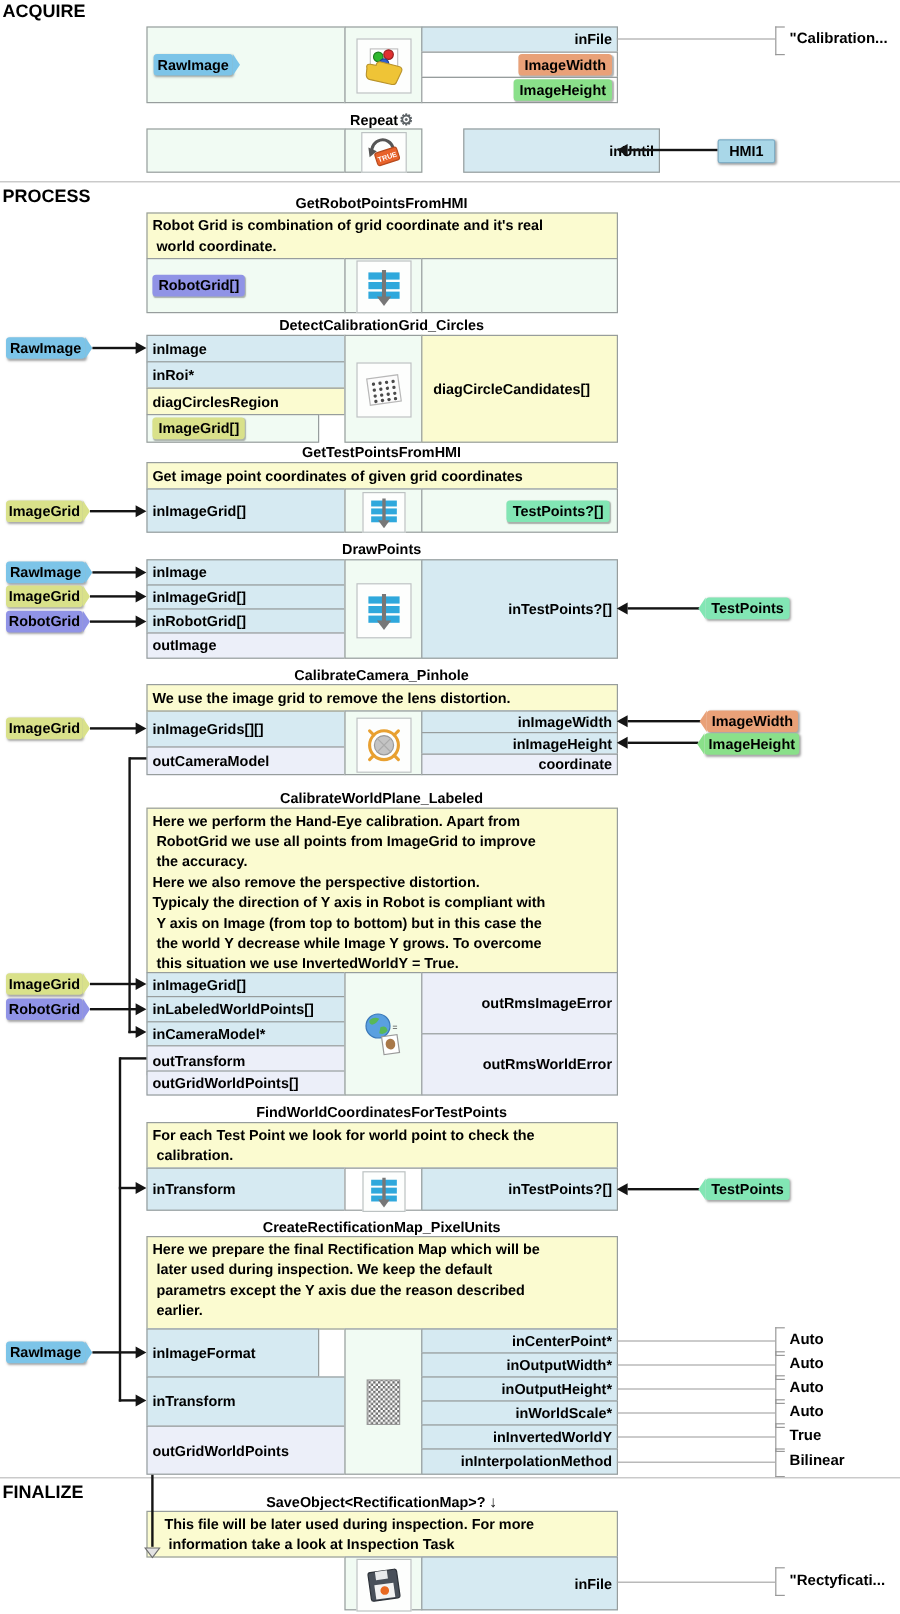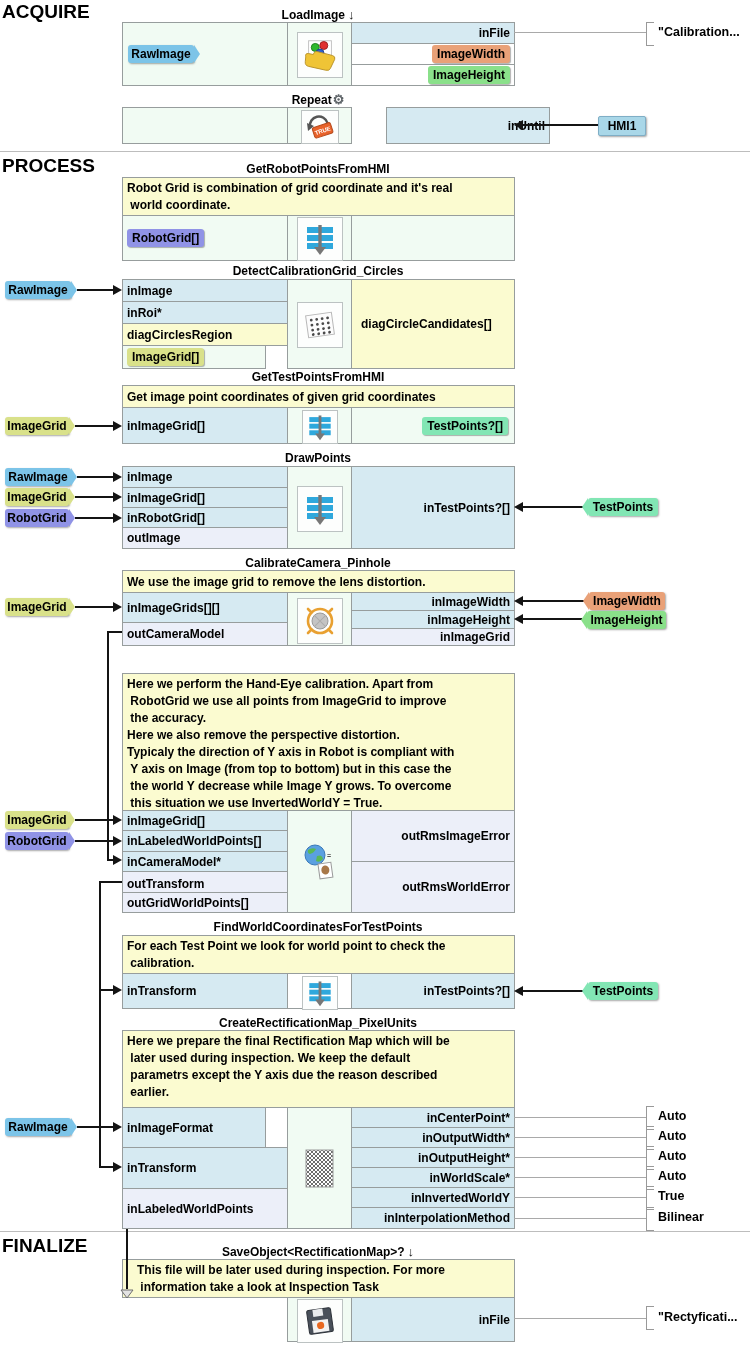--- a/index.html
+++ b/index.html
@@ -8,21 +8,21 @@
   .cell{position:absolute;box-sizing:border-box;border:1px solid #979D9D;}
   .bg-in{background:#D6EAF2;}
   .bg-out{background:#ECEFF9;}
   .bg-comment{background:#FBFBD0;}
   .bg-neutral{background:#F1FBF3;}
   .bg-white{background:#FFFFFF;}
   .lblL{display:flex;align-items:center;padding-left:4px;}
   .lblR{display:flex;align-items:center;justify-content:flex-end;padding-right:4px;}
   .comment-text{white-space:pre-wrap;line-height:17px;padding:2px 4px;display:block;}
   .title{position:absolute;text-align:center;font-size:12px;white-space:nowrap;}
-  .section-label{position:absolute;font-size:19px;letter-spacing:0px;}
+  .section-label{position:absolute;font-size:15px;letter-spacing:0px;}
   .divider{position:absolute;height:1px;background:#BDBDBD;left:0;width:750px;}
   .hline{position:absolute;height:2px;background:#141414;}
   .gline{position:absolute;height:1px;background:#A9A9A9;}
   .vline{position:absolute;width:2px;background:#141414;}
   .arrow-r{position:absolute;width:0;height:0;border-top:5px solid transparent;border-bottom:5px solid transparent;border-left:9px solid #141414;}
   .arrow-l{position:absolute;width:0;height:0;border-top:5px solid transparent;border-bottom:5px solid transparent;border-right:9px solid #141414;}
   .bracket{position:absolute;width:7px;height:22px;border-left:1px solid #999;border-top:1px solid #999;border-bottom:1px solid #999;}
   .const-val{position:absolute;font-size:12.5px;white-space:nowrap;}
   .tag{position:absolute;height:18px;display:flex;align-items:center;justify-content:center;font-size:12px;font-weight:bold;background:var(--c);box-shadow:1px 1px 2px rgba(0,0,0,.35);}
   .tagL{border-radius:3px;}
@@ -36,21 +36,20 @@
   .gear{color:#5E6468;font-size:13px;margin-left:1px;}
   .tri-hollow{position:absolute;}
 </style>
 </head>
 <body>
 
 <div id="canvas">
 
   <div class="section-label" style="left:2px;top:1px;">ACQUIRE</div>
 
-  <div class="title" style="left:122px;top:7px;width:392px;"><span>LoadImage</span><span class="pin-arrow">↓</span></div>
   <div class="cell bg-neutral" style="left:122px;top:22px;width:166px;height:64px;"></div>
   <div class="tag tagL" style="--c:#7CC4E8;left:128px;top:45px;width:66px;">RawImage</div>
   <div class="cell bg-neutral" style="left:287px;top:22px;width:65px;height:64px;">
     <div class="iconbox" style="left:9px;top:9px;width:44px;height:44px;">
       <svg width="38" height="38" viewBox="0 0 40 40">
         <rect x="8" y="5" width="24" height="26" fill="#FFFFFF" stroke="#C0C0C0"></rect>
         <circle cx="15" cy="12" r="4.2" fill="#2EB82E" stroke="#1E7E1E"></circle>
         <circle cx="24" cy="10" r="4.2" fill="#E03030" stroke="#992020"></circle>
         <circle cx="20" cy="18" r="4.2" fill="#2D5FD0" stroke="#1D3F90"></circle>
         <path d="M5 22 Q4 18 8 18.5 L13 19.5 Q14 15.5 17.5 16.5 L33 20.5 Q36.5 21.5 35.5 24.5 L31 34 Q30 37 26 36 L8 32 Q4 31 4.5 27 Z" fill="#EFC436" stroke="#B8922A"></path>
@@ -252,37 +251,38 @@
       </svg>
     </div>
   </div>
   <div class="cell bg-in lblR" style="left:351px;top:592px;width:164px;height:19px;">
       <span>inImageWidth</span>
     </div>
   <div class="cell bg-in lblR" style="left:351px;top:610px;width:164px;height:19px;">
       <span>inImageHeight</span>
     </div>
   <div class="cell bg-out lblR" style="left:351px;top:628px;width:164px;height:18px;">
-      <span>inImageGrid</span>
+      <span>coordinate</span>
     </div>
   <div class="tag tagL" style="--c:#D9E18A;left:5px;top:598px;width:64px;">ImageGrid</div>
   <div class="hline" style="left:75px;top:606px;width:39px;"></div>
   <div class="arrow-r" style="left:113px;top:602px;"></div>
   <div class="hline" style="left:523px;top:600px;width:61px;"></div>
   <div class="arrow-l" style="left:514px;top:596px;"></div>
   <div class="tag tagR" style="--c:#E9A178;left:589px;top:592px;width:76px;">ImageWidth</div>
   <div class="hline" style="left:523px;top:618px;width:59px;"></div>
   <div class="arrow-l" style="left:514px;top:614px;"></div>
   <div class="tag tagR" style="--c:#8AE08A;left:587px;top:611px;width:79px;">ImageHeight</div>
 
   <div class="hline" style="left:108px;top:631px;width:14px;"></div>
   <div class="vline" style="left:107px;top:631px;height:230px;"></div>
   <div class="hline" style="left:107px;top:859px;width:7px;"></div>
   <div class="arrow-r" style="left:113px;top:855px;"></div>
 
+  <div class="title" style="left:122px;top:658px;width:392px;">CalibrateWorldPlane_Labeled</div>
   <div class="cell bg-comment" style="left:122px;top:673px;width:393px;height:138px;">
       <span class="comment-text">Here we perform the Hand-Eye calibration. Apart from
  RobotGrid we use all points from ImageGrid to improve
  the accuracy.
 Here we also remove the perspective distortion.
 Typicaly the direction of Y axis in Robot is compliant with
  Y axis on Image (from top to bottom) but in this case the
  the world Y decrease while Image Y grows. To overcome
  this situation we use InvertedWorldY = True.</span>
     </div>
@@ -368,21 +368,21 @@
  parametrs except the Y axis due the reason described
  earlier.</span>
     </div>
   <div class="cell bg-in lblL" style="left:122px;top:1107px;width:144px;height:41px;">
       <span>inImageFormat</span>
     </div>
   <div class="cell bg-in lblL" style="left:122px;top:1147px;width:166px;height:42px;">
       <span>inTransform</span>
     </div>
   <div class="cell bg-out lblL" style="left:122px;top:1188px;width:166px;height:41px;">
-      <span>inLabeledWorldPoints</span>
+      <span>outGridWorldPoints</span>
     </div>
   <div class="cell bg-neutral" style="left:287px;top:1107px;width:65px;height:122px;">
     <div class="iconbox" style="left:11px;top:38px;width:42px;height:46px;border:none;background:transparent;">
       <svg width="34" height="44" viewBox="0 0 34 44">
         <defs>
           <pattern id="chk" width="4" height="4" patternUnits="userSpaceOnUse">
             <rect width="4" height="4" fill="#FFFFFF"></rect>
             <rect width="2" height="2" fill="#6E6E6E"></rect>
             <rect x="2" y="2" width="2" height="2" fill="#6E6E6E"></rect>
           </pattern>

